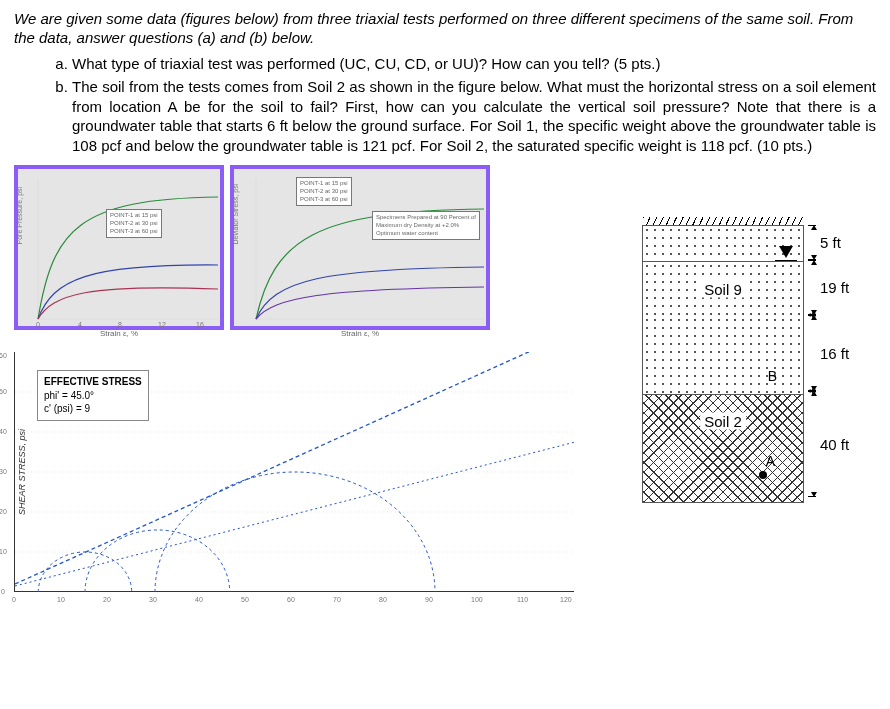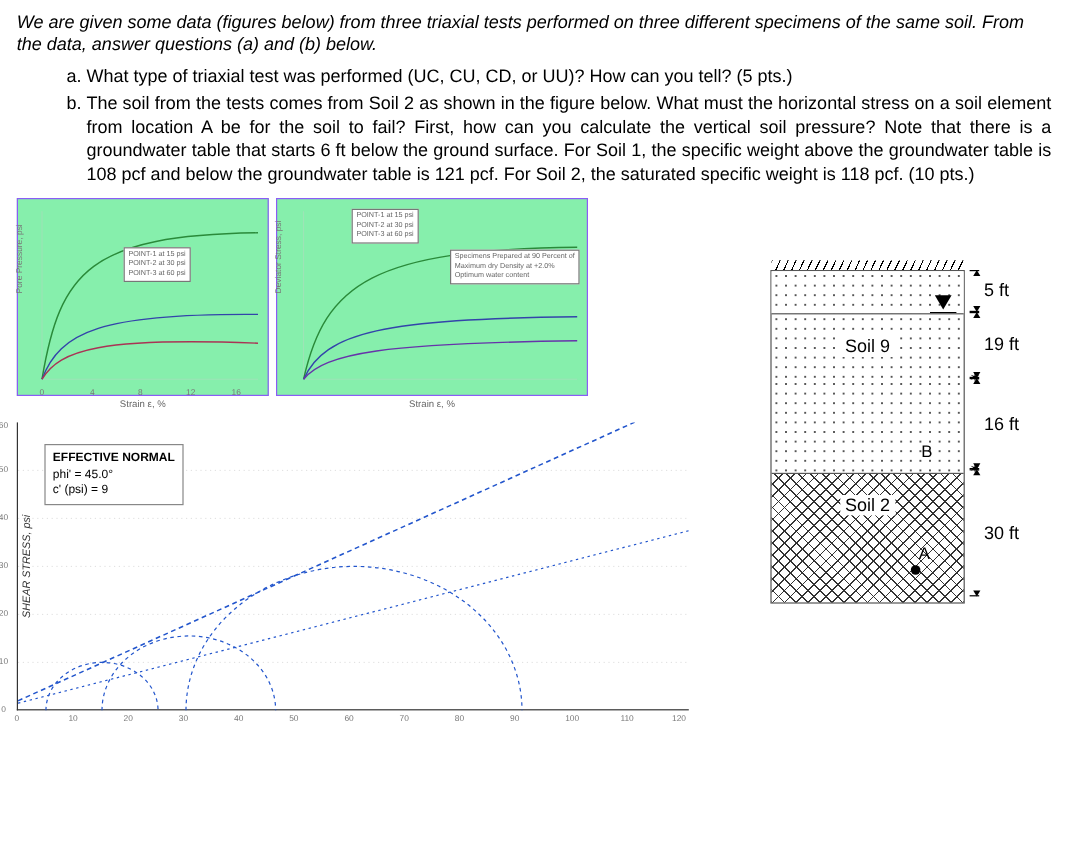--- a/index.html
+++ b/index.html
@@ -16,23 +16,23 @@
   .qlist { margin: 0 0 10px 0; padding-left: 46px; }
   .qlist li { margin-bottom: 4px; text-align: justify; line-height: 1.3; margin-left: 12px; }
   .figs-row {
     display: flex;
     gap: 8px;
     align-items: flex-start;
   }
   .charts-col { flex: 0 0 620px; }
   .top-charts { display:flex; gap:6px; }
   .chartbox {
-    border: 1px solid #8b5cf6;
+    border: 4px solid #8b5cf6;
     position: relative;
-    background: #86efac;
+    background: #e5e5e5;
   }
   .cb1 { width: 210px; height: 165px; }
   .cb2 { width: 260px; height: 165px; }
   .axis-label-y {
     position: absolute;
     left: -2px; top: 50%;
     transform: translateY(-50%) rotate(-90deg);
     transform-origin: left top;
     font-size: 7px; color:#777;
     white-space: nowrap;
@@ -278,21 +278,21 @@
         <div class="tick" style="bottom:-12px; left:226px;">50</div>
         <div class="tick" style="bottom:-12px; left:272px;">60</div>
         <div class="tick" style="bottom:-12px; left:318px;">70</div>
         <div class="tick" style="bottom:-12px; left:364px;">80</div>
         <div class="tick" style="bottom:-12px; left:410px;">90</div>
         <div class="tick" style="bottom:-12px; left:456px;">100</div>
         <div class="tick" style="bottom:-12px; left:502px;">110</div>
         <div class="tick" style="bottom:-12px; left:545px;">120</div>
 
         <div class="mohr-legend">
-          <div class="hd">EFFECTIVE NORMAL</div>
+          <div class="hd">EFFECTIVE STRESS</div>
           <div>phi' =  45.0°</div>
           <div>c' (psi) =   9</div>
         </div>
         <div class="mohr-xlabel">NORMAL STRESS, psi</div>
       </div>
     </div>
 
   </div>
 
   <div class="soilcol-wrap">
@@ -327,17 +327,17 @@
         <span>19 ft</span>
       </div>
       <div class="star">✶</div>
       <div class="dim" style="height:76px;">
         <div class="bar" style="height:76px;"></div>
         <span>16 ft</span>
       </div>
       <div class="star">✶</div>
       <div class="dim" style="height:106px;">
         <div class="bar" style="height:106px;"></div>
-        <span>30 ft</span>
+        <span>40 ft</span>
       </div>
     </div>
   </div>
 </div>
 
 </body></html>

